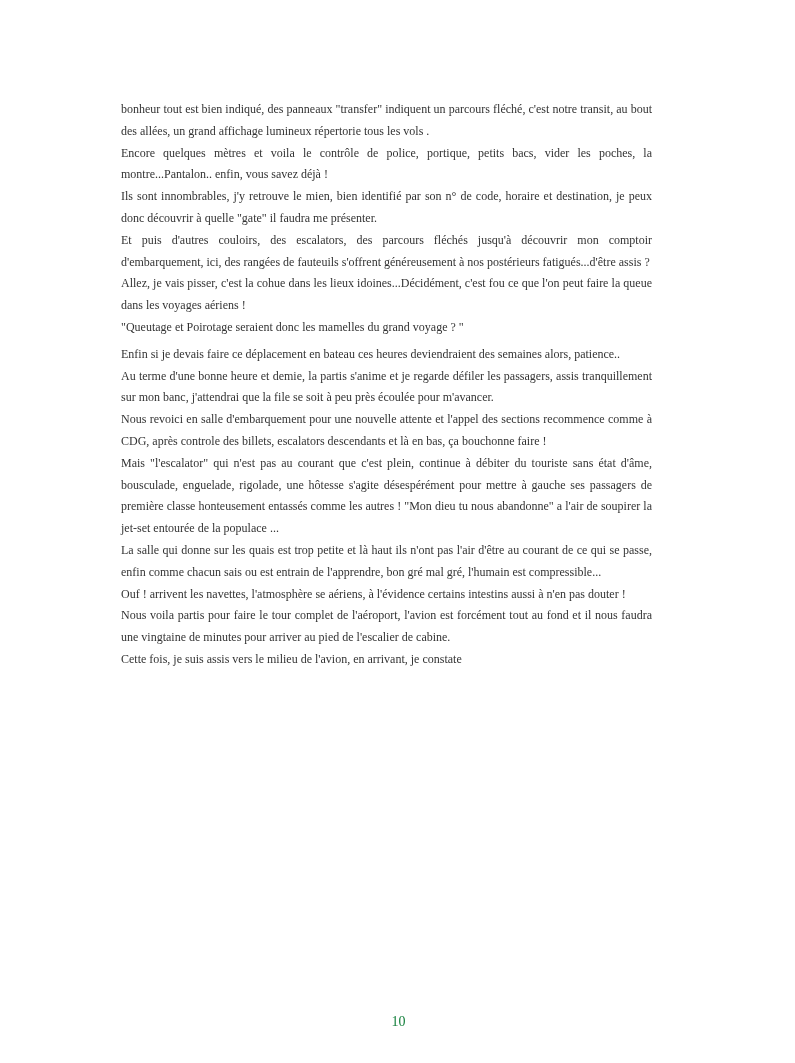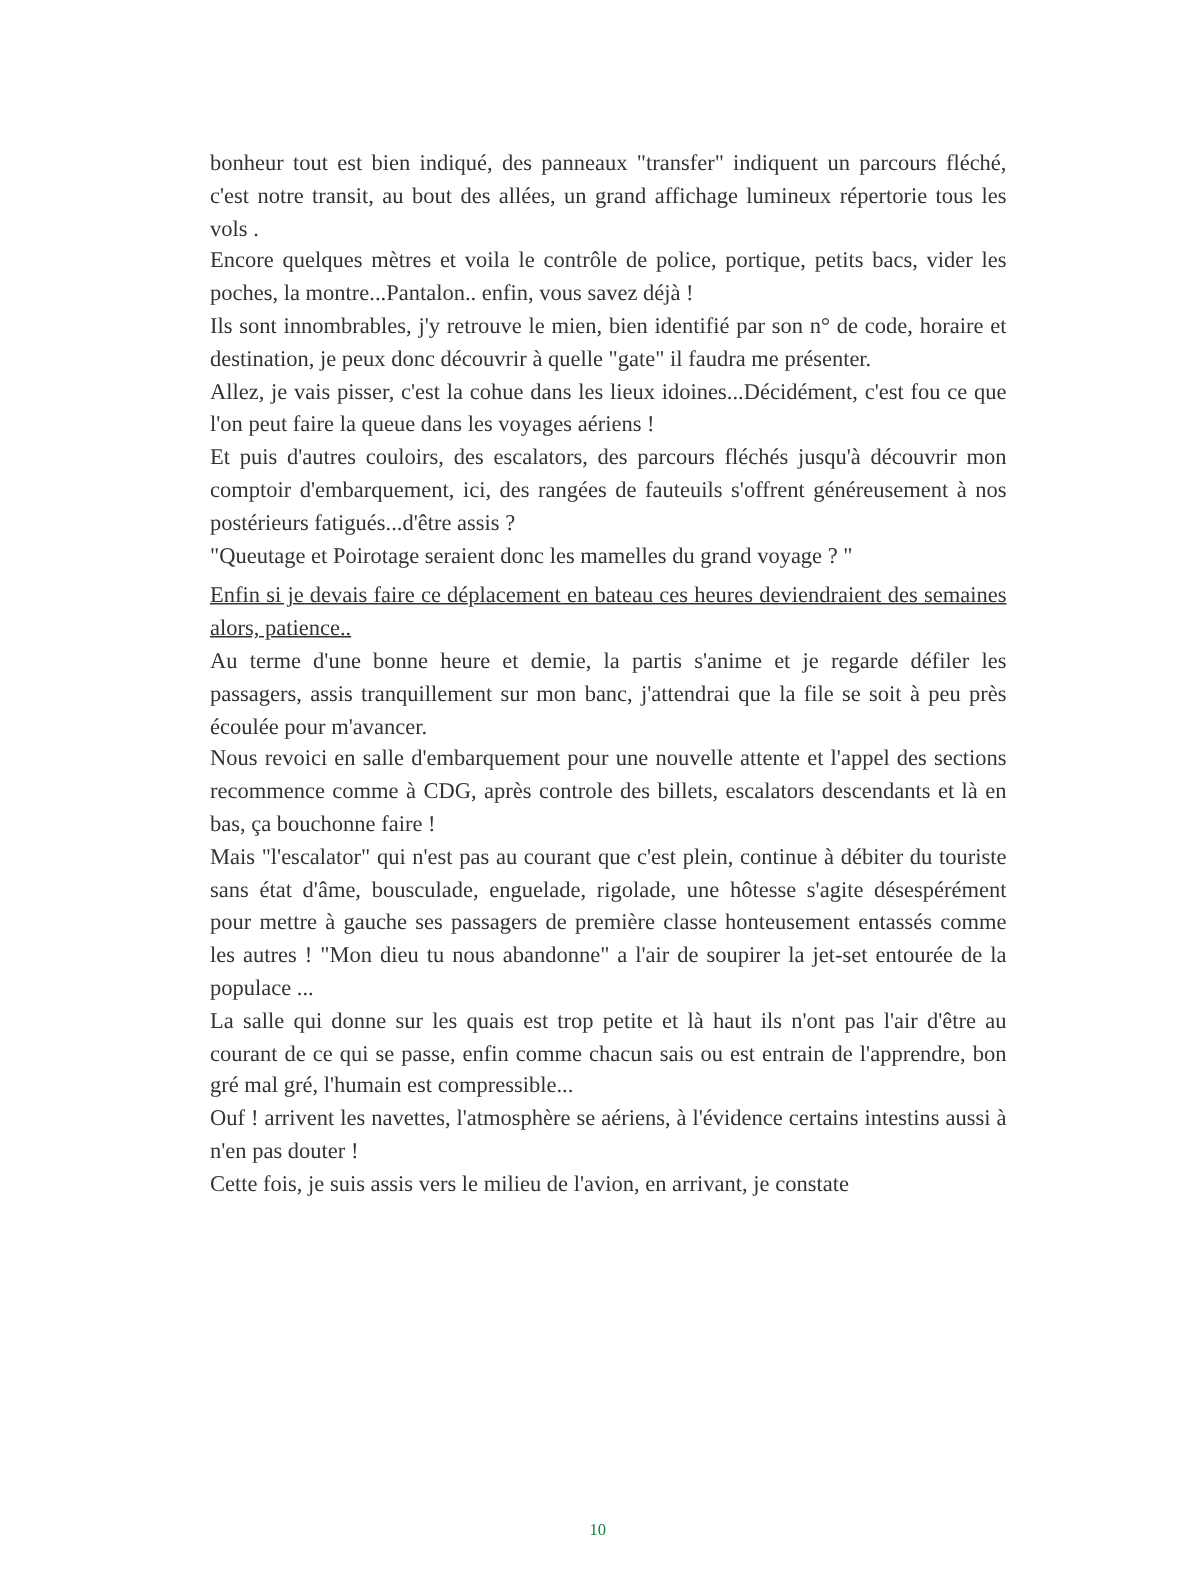--- a/index.html
+++ b/index.html
@@ -14,59 +14,59 @@
       position: relative;
       overflow: hidden;
     }
     .page {
       position: absolute;
       inset: 0;
       background: #ffffff;
     }
     .text-block {
       position: absolute;
-      left: 140px;
+      left: 121px;
       top: 99px;
       width: 531px;
-      font-size: 15px;
+      font-size: 12px;
       line-height: 21.8px;
       color: #333333;
       text-align: justify;
       text-justify: inter-word;
     }
     .text-block p {
       margin: 0;
     }
     .text-block p.gap-before {
       margin-top: 5px;
-      text-decoration: underline;
     }
     .page-number {
       position: absolute;
       left: 133px;
       width: 531px;
       top: 1014px;
       text-align: center;
-      font-size: 11px;
+      font-size: 14px;
       color: #15803d;
     }
   </style>
 </head>
 <body>
 
 <div class="page">
   <div class="text-block">
     <p>bonheur tout est bien indiqué, des panneaux "transfer" indiquent un parcours fléché, c'est notre transit, au bout des allées, un grand affichage lumineux répertorie tous les vols .</p>
     <p>Encore quelques mètres et voila le contrôle de police, portique, petits bacs, vider les poches, la montre...Pantalon.. enfin, vous savez déjà !</p>
     <p>Ils sont innombrables, j'y retrouve le mien, bien identifié par son n° de code, horaire et destination, je peux donc découvrir à quelle "gate" il faudra me présenter.</p>
+    <p>Et puis d'autres couloirs, des escalators, des parcours fléchés jusqu'à découvrir mon comptoir d'embarquement, ici, des rangées de fauteuils s'offrent généreusement à nos postérieurs fatigués...d'être assis ?</p>
     <p>Allez, je vais pisser, c'est la cohue dans les lieux idoines...Décidément, c'est fou ce que l'on peut faire la queue dans les voyages aériens !</p>
-    <p>Et puis d'autres couloirs, des escalators, des parcours fléchés jusqu'à découvrir mon comptoir d'embarquement, ici, des rangées de fauteuils s'offrent généreusement à nos postérieurs fatigués...d'être assis ?</p>
     <p>"Queutage et Poirotage seraient donc les mamelles du grand voyage ? "</p>
     <p class="gap-before">Enfin si je devais faire ce déplacement en bateau ces heures deviendraient des semaines alors, patience..</p>
     <p>Au terme d'une bonne heure et demie, la partis s'anime et je regarde défiler les passagers, assis tranquillement sur mon banc, j'attendrai que la file se soit à peu près écoulée pour m'avancer.</p>
     <p>Nous revoici en salle d'embarquement pour une nouvelle attente et l'appel des sections recommence comme à CDG, après controle des billets, escalators descendants et là en bas, ça bouchonne faire !</p>
     <p>Mais "l'escalator" qui n'est pas au courant que c'est plein, continue à débiter du touriste sans état d'âme, bousculade, enguelade, rigolade, une hôtesse s'agite désespérément pour mettre à gauche ses passagers de première classe honteusement entassés comme les autres ! "Mon dieu tu nous abandonne" a l'air de soupirer la jet-set entourée de la populace ...</p>
     <p>La salle qui donne sur les quais est trop petite et là haut ils n'ont pas l'air d'être au courant de ce qui se passe, enfin comme chacun sais ou est entrain de l'apprendre, bon gré mal gré, l'humain est compressible...</p>
     <p>Ouf ! arrivent les navettes, l'atmosphère se aériens, à l'évidence certains intestins aussi à n'en pas douter !</p>
+    <p>Nous voila partis pour faire le tour complet de l'aéroport, l'avion est forcément tout au fond et il nous faudra une vingtaine de minutes pour arriver au pied de l'escalier de cabine.</p>
     <p>Cette fois, je suis assis vers le milieu de l'avion, en arrivant, je constate</p>
   </div>
   <div class="page-number">10</div>
 </div>
 
 </body></html>

